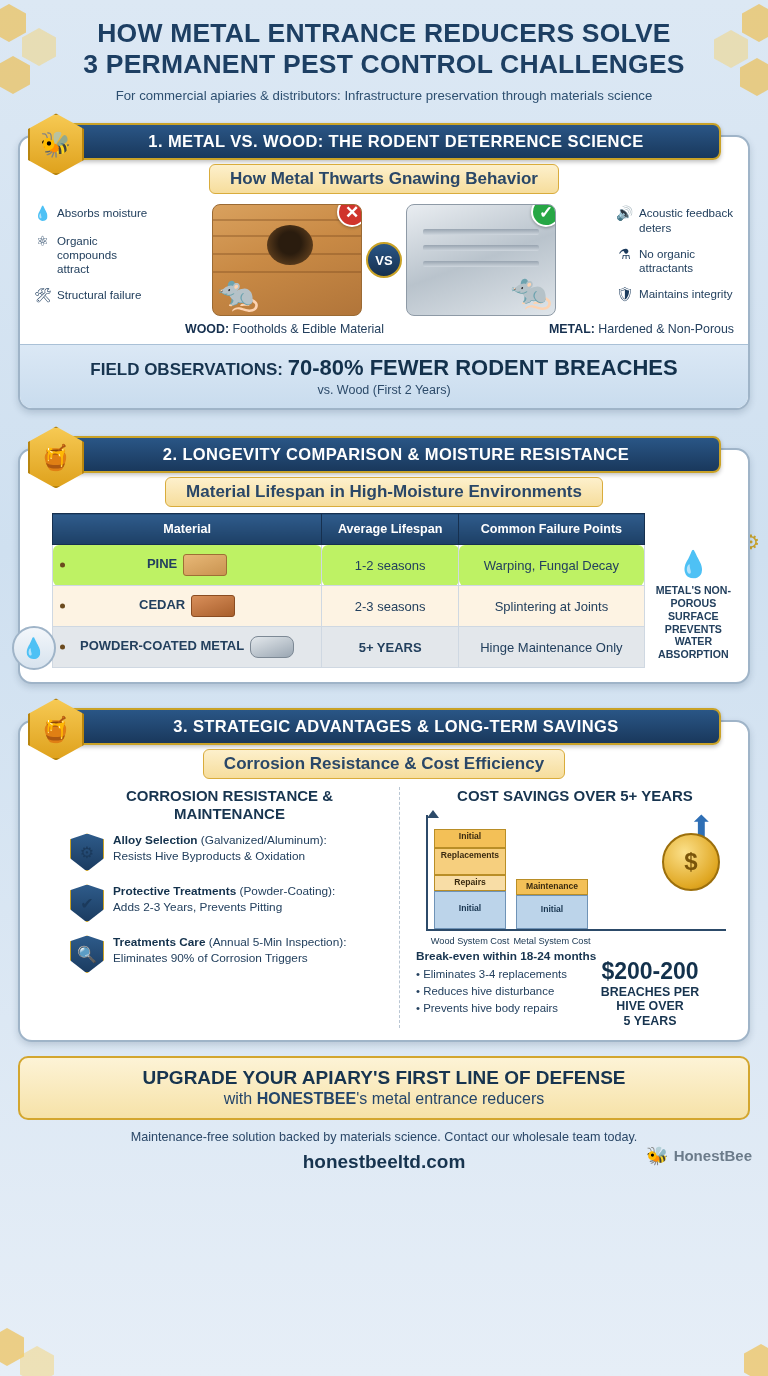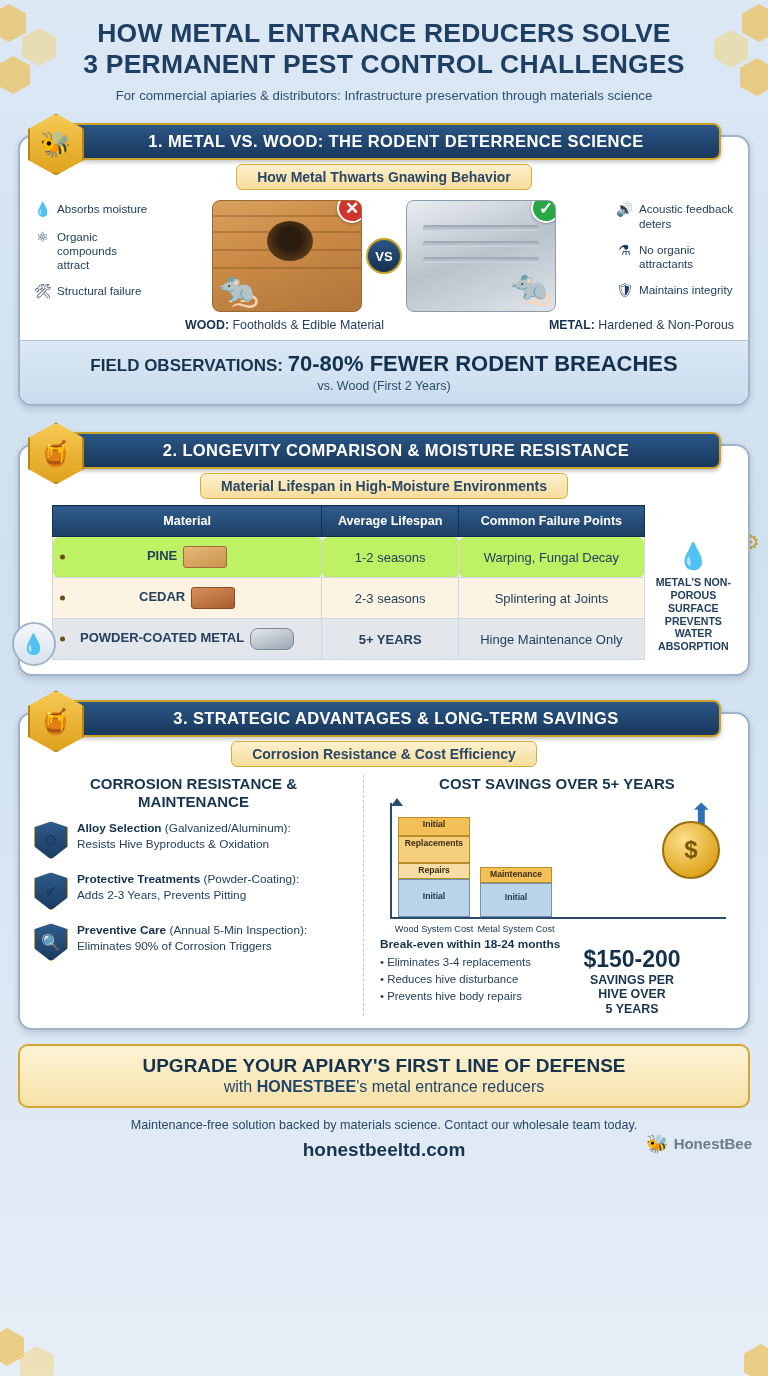--- a/index.html
+++ b/index.html
@@ -61,21 +61,21 @@
     display:flex; align-items:center; justify-content:center;
     font-size: 25px; z-index: 6;
   }
   .subbanner {
     position: relative; top: -10px;
     margin: 0 auto; width: max-content; max-width: 92%;
     background: linear-gradient(180deg,#fdf0cc,#f6dd9c);
     border: 1.5px solid #d9ac3c;
     border-radius: 6px;
     padding: 4px 20px;
-    font-size: 14px; font-weight: bold; color: #2a4767;
+    font-size: 17px; font-weight: bold; color: #2a4767;
     text-align: center;
   }
 
   
   .s1-body { display: flex; padding: 0 14px 4px; gap: 4px; align-items: flex-start; }
   .featcol { width: 118px; padding-top: 8px; }
   .featcol.right { text-align: left; }
   .feat { display: flex; gap: 6px; margin-bottom: 12px; align-items: flex-start; }
   .feat .ic { width: 17px; flex: 0 0 17px; text-align:center; font-size: 14px; line-height: 1.1;}
   .feat .tx { font-size: 11.6px; line-height: 1.22; color: #23405e; }
@@ -152,21 +152,21 @@
   .side-note .drop { font-size: 26px; color:#2f80c9; }
   .side-note .txt { font-size: 10.6px; font-weight: bold; line-height:1.2; color:#23405e; margin-top:4px;}
   .waterdrop-badge {
     position: absolute; left: -8px; top: 176px; width: 44px; height: 44px; border-radius: 50%;
     background: linear-gradient(180deg,#f3f7fb,#d7e3ee); border: 2px solid #9fb4c8;
     display:flex; align-items:center; justify-content:center; font-size: 20px; z-index: 5;
   }
 
   
   .s3-body { display:flex; padding: 0 14px 12px; gap: 10px; }
-  .s3-left { width: 330px; border-right: 1px dashed #b9c6d3; padding-right: 10px; }
+  .s3-left { width: 330px; border-right: 1px dashed #b9c6d3; padding-right: 10px; margin-left: 36px; }
   .s3-right { flex: 1; padding-left: 6px; }
   .col-title { text-align:center; font-size: 15px; font-weight: bold; color:#17344f; line-height:1.2; margin-bottom: 10px;}
   .adv { display:flex; gap: 9px; margin-bottom: 13px; align-items: flex-start; }
   .adv .shield {
     flex: 0 0 34px; width: 34px; height: 38px; border-radius: 5px;
     background: linear-gradient(180deg,#2e5b8a,#1b3c61);
     border: 1.5px solid #c9a227;
     display:flex; align-items:center; justify-content:center; font-size:16px;
     clip-path: polygon(50% 0,100% 15%,100% 65%,50% 100%,0 65%,0 15%);
   }
@@ -373,21 +373,21 @@
         <div class="shield">✔</div>
         <div class="txt">
           <b>Protective Treatments</b><span> (Powder-Coating):</span><br>
           <span>Adds 2-3 Years, Prevents Pitting</span>
         </div>
       </div>
 
       <div class="adv">
         <div class="shield">🔍</div>
         <div class="txt">
-          <b>Preventive Care</b><span> (Annual 5-Min Inspection):</span><br>
+          <b>Treatments Care</b><span> (Annual 5-Min Inspection):</span><br>
           <span>Eliminates 90% of Corrosion Triggers</span>
         </div>
       </div>
     </div>
 
     <div class="s3-right">
       <div class="col-title">COST SAVINGS OVER 5+ YEARS</div>
 
       <div class="chart-wrap">
         <div class="axis-y">
@@ -414,23 +414,23 @@
       </div>
 
       <div class="break-even">Break-even within 18-24 months</div>
       <div class="bullets">
         <div>• <span>Eliminates 3-4 replacements</span></div>
         <div>• <span>Reduces hive disturbance</span></div>
         <div>• <span>Prevents hive body repairs</span></div>
       </div>
 
       <div class="savings" style="margin-top:-58px;margin-left:150px;">
-        <div class="amt">$150-200</div>
+        <div class="amt">$200-200</div>
         <div class="cap">
-          <span>SAVINGS PER</span><br>
+          <span>BREACHES PER</span><br>
           <span>HIVE OVER</span><br>
           <span>5 YEARS</span>
         </div>
       </div>
     </div>
   </div>
 </div>
 
 <div class="cta">
   <div class="l1">UPGRADE YOUR APIARY'S FIRST LINE OF DEFENSE</div>

